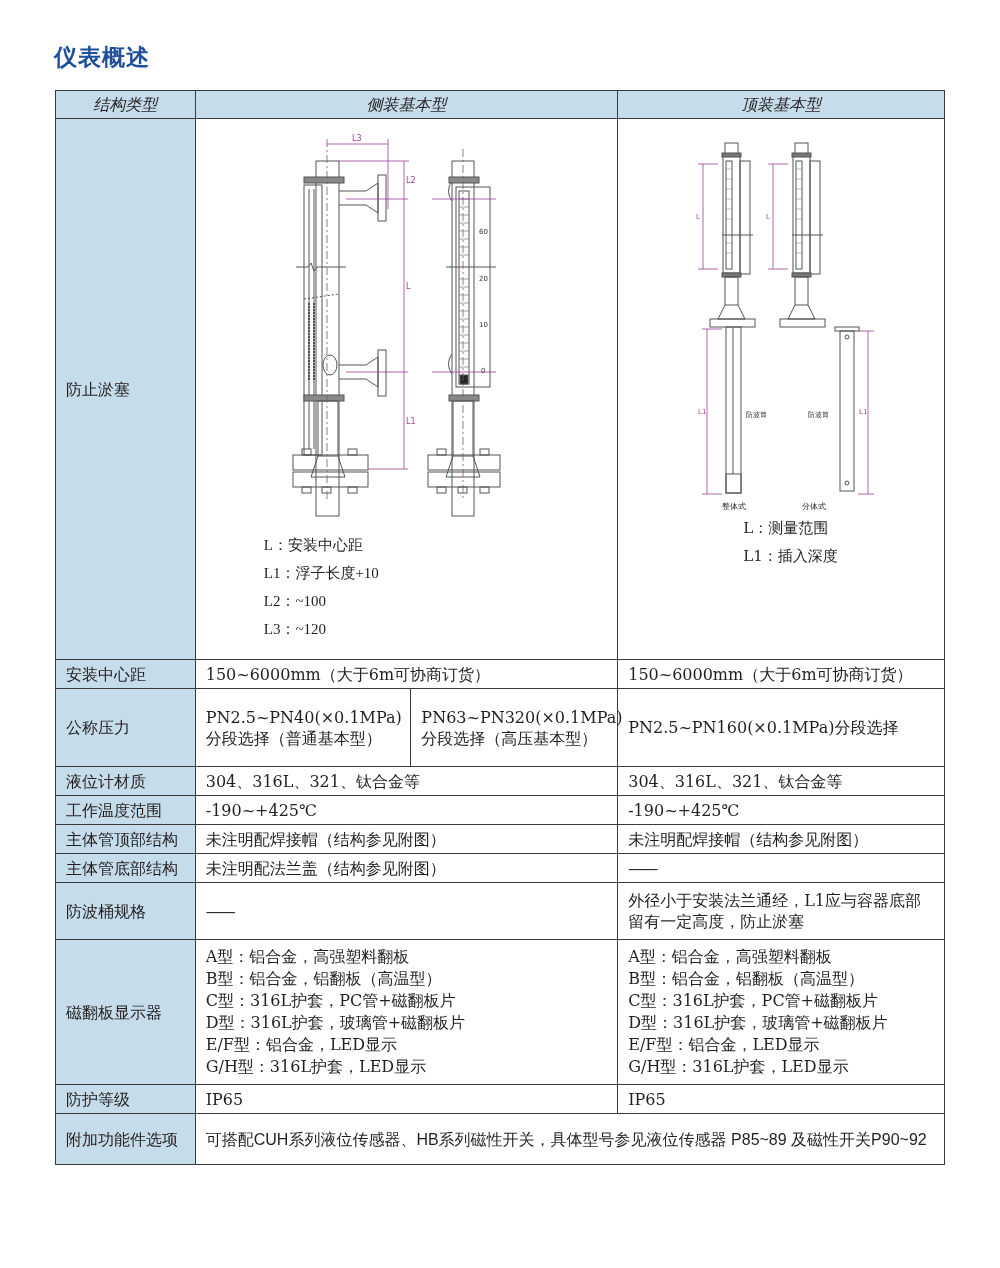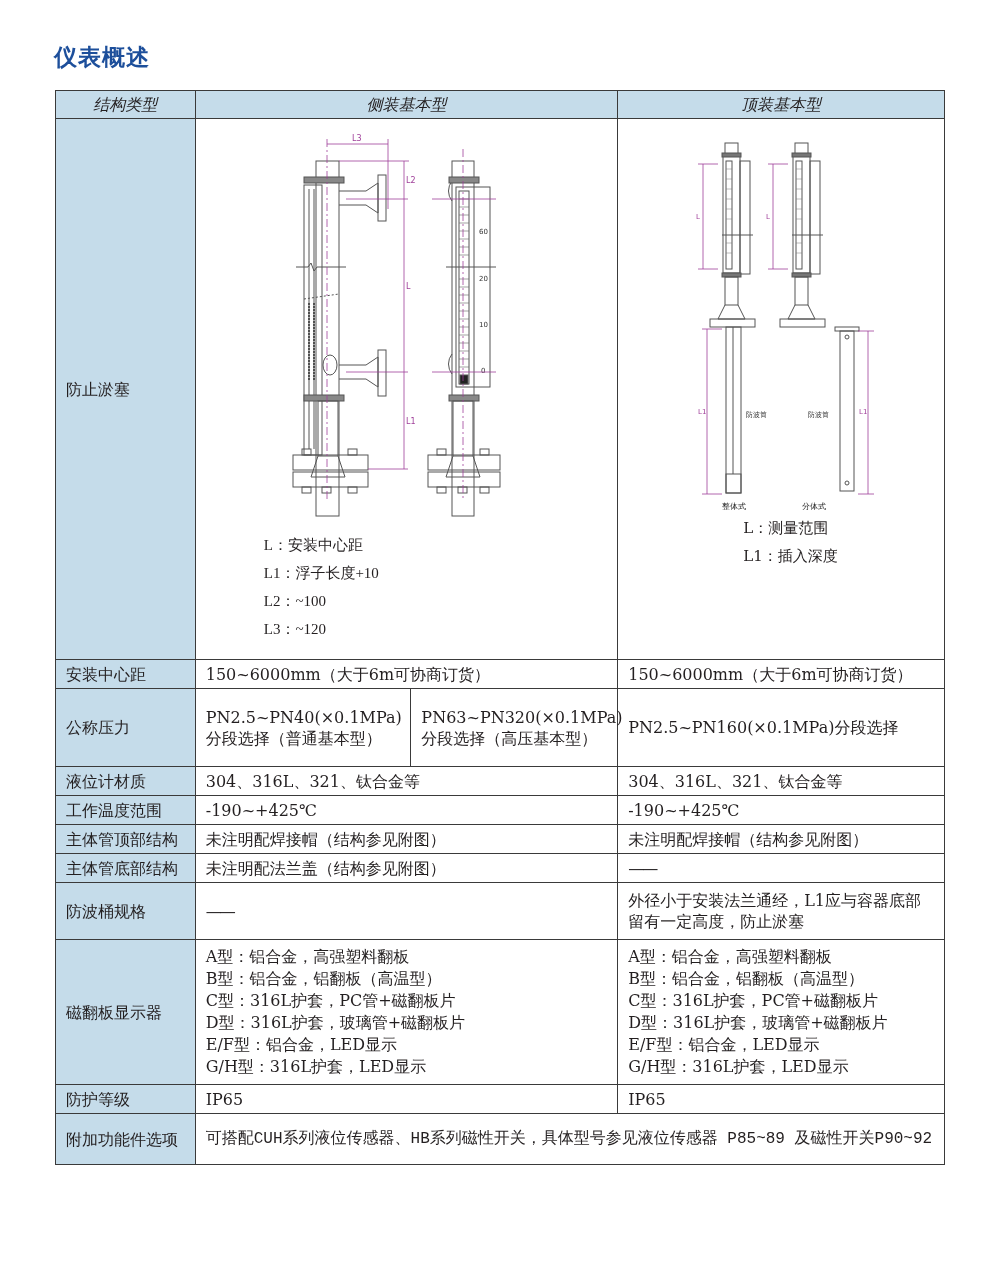--- a/index.html
+++ b/index.html
@@ -316,16 +316,16 @@
   </tr>
 
   <tr class="h29">
     <td class="label">防护等级</td>
     <td colspan="2">IP65</td>
     <td>IP65</td>
   </tr>
 
   <tr>
     <td class="label" style="height:50px;">附加功能件选项</td>
-    <td colspan="3" class="mono" style="font-family:Liberation Mono, monospace;">可搭配CUH系列液位传感器、HB系列磁性开关，具体型号参见液位传感器 P85~89 及磁性开关P90~92</td>
+    <td colspan="3" class="mono" style="font-family:Liberation Sans, sans-serif;">可搭配CUH系列液位传感器、HB系列磁性开关，具体型号参见液位传感器 P85~89 及磁性开关P90~92</td>
   </tr>
 </tbody>
   </table>
 
 </body></html>

